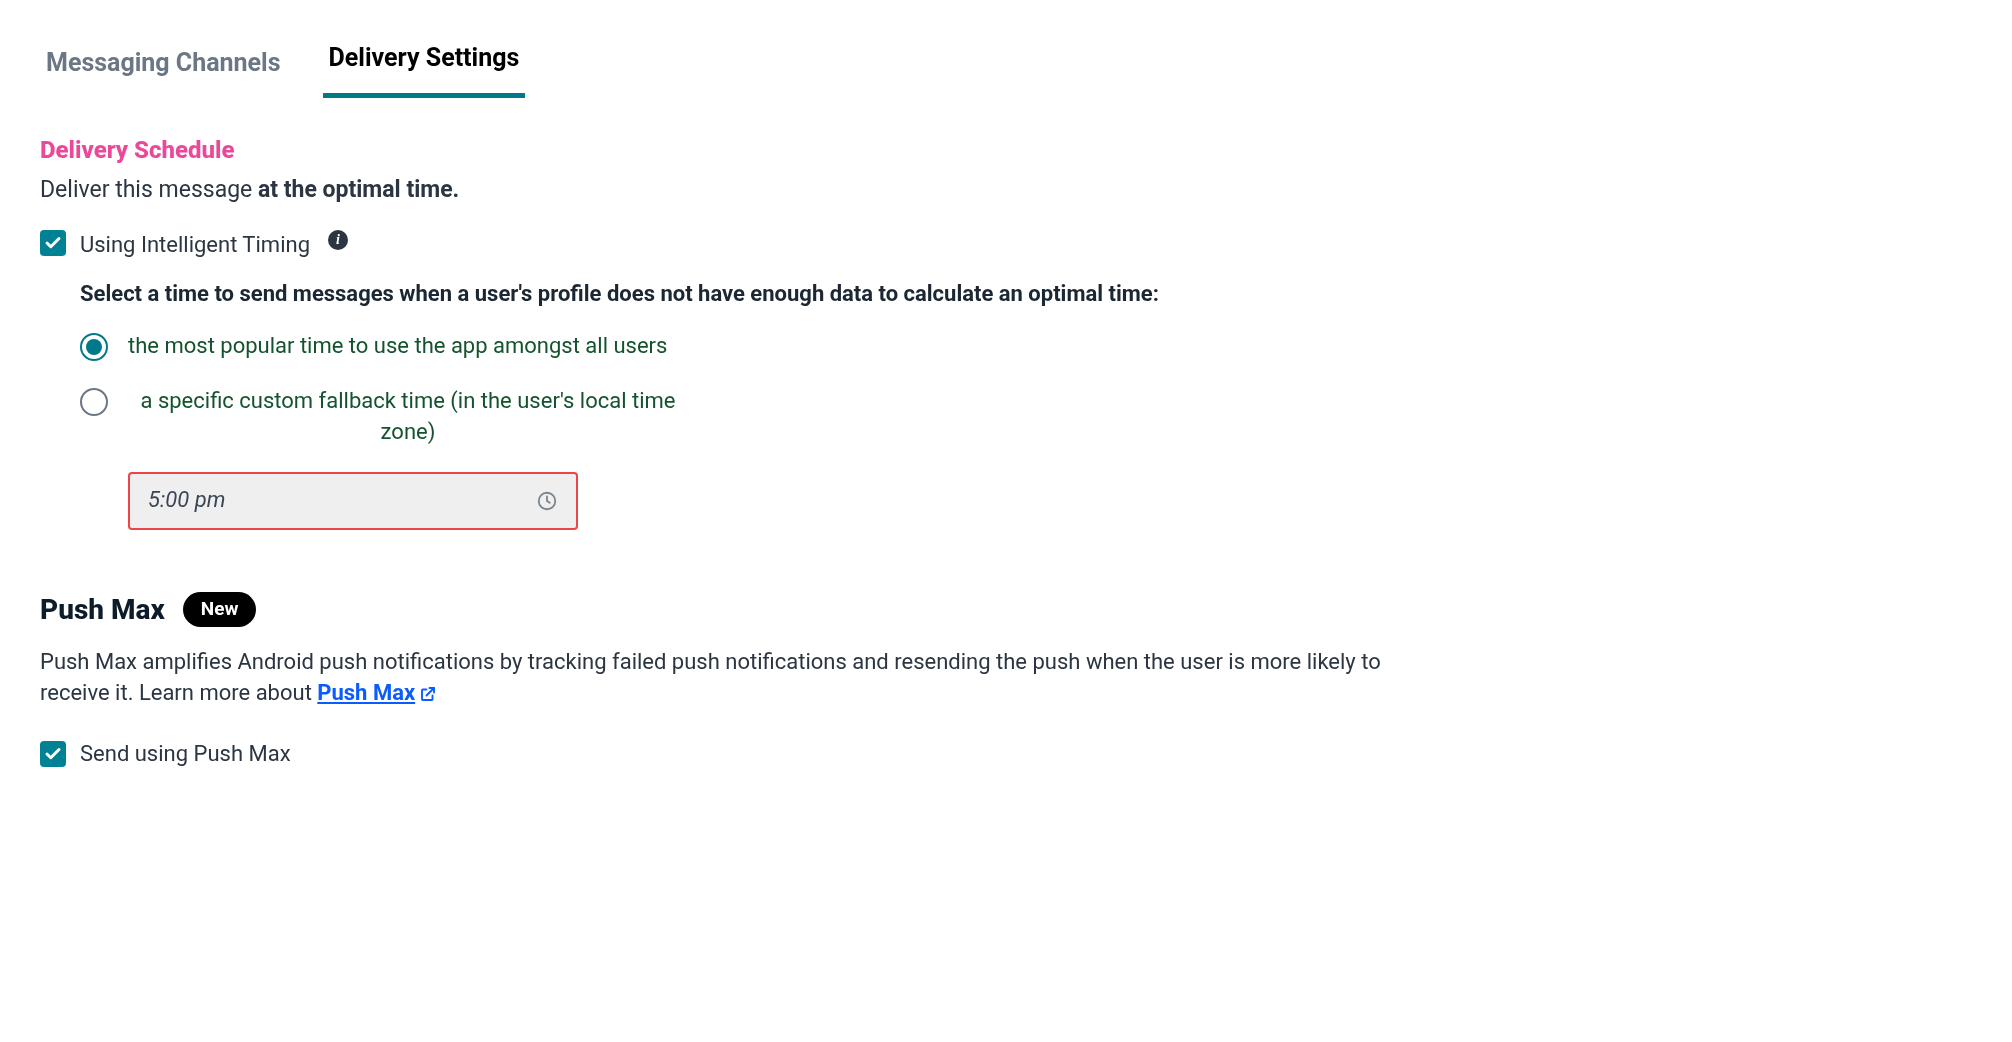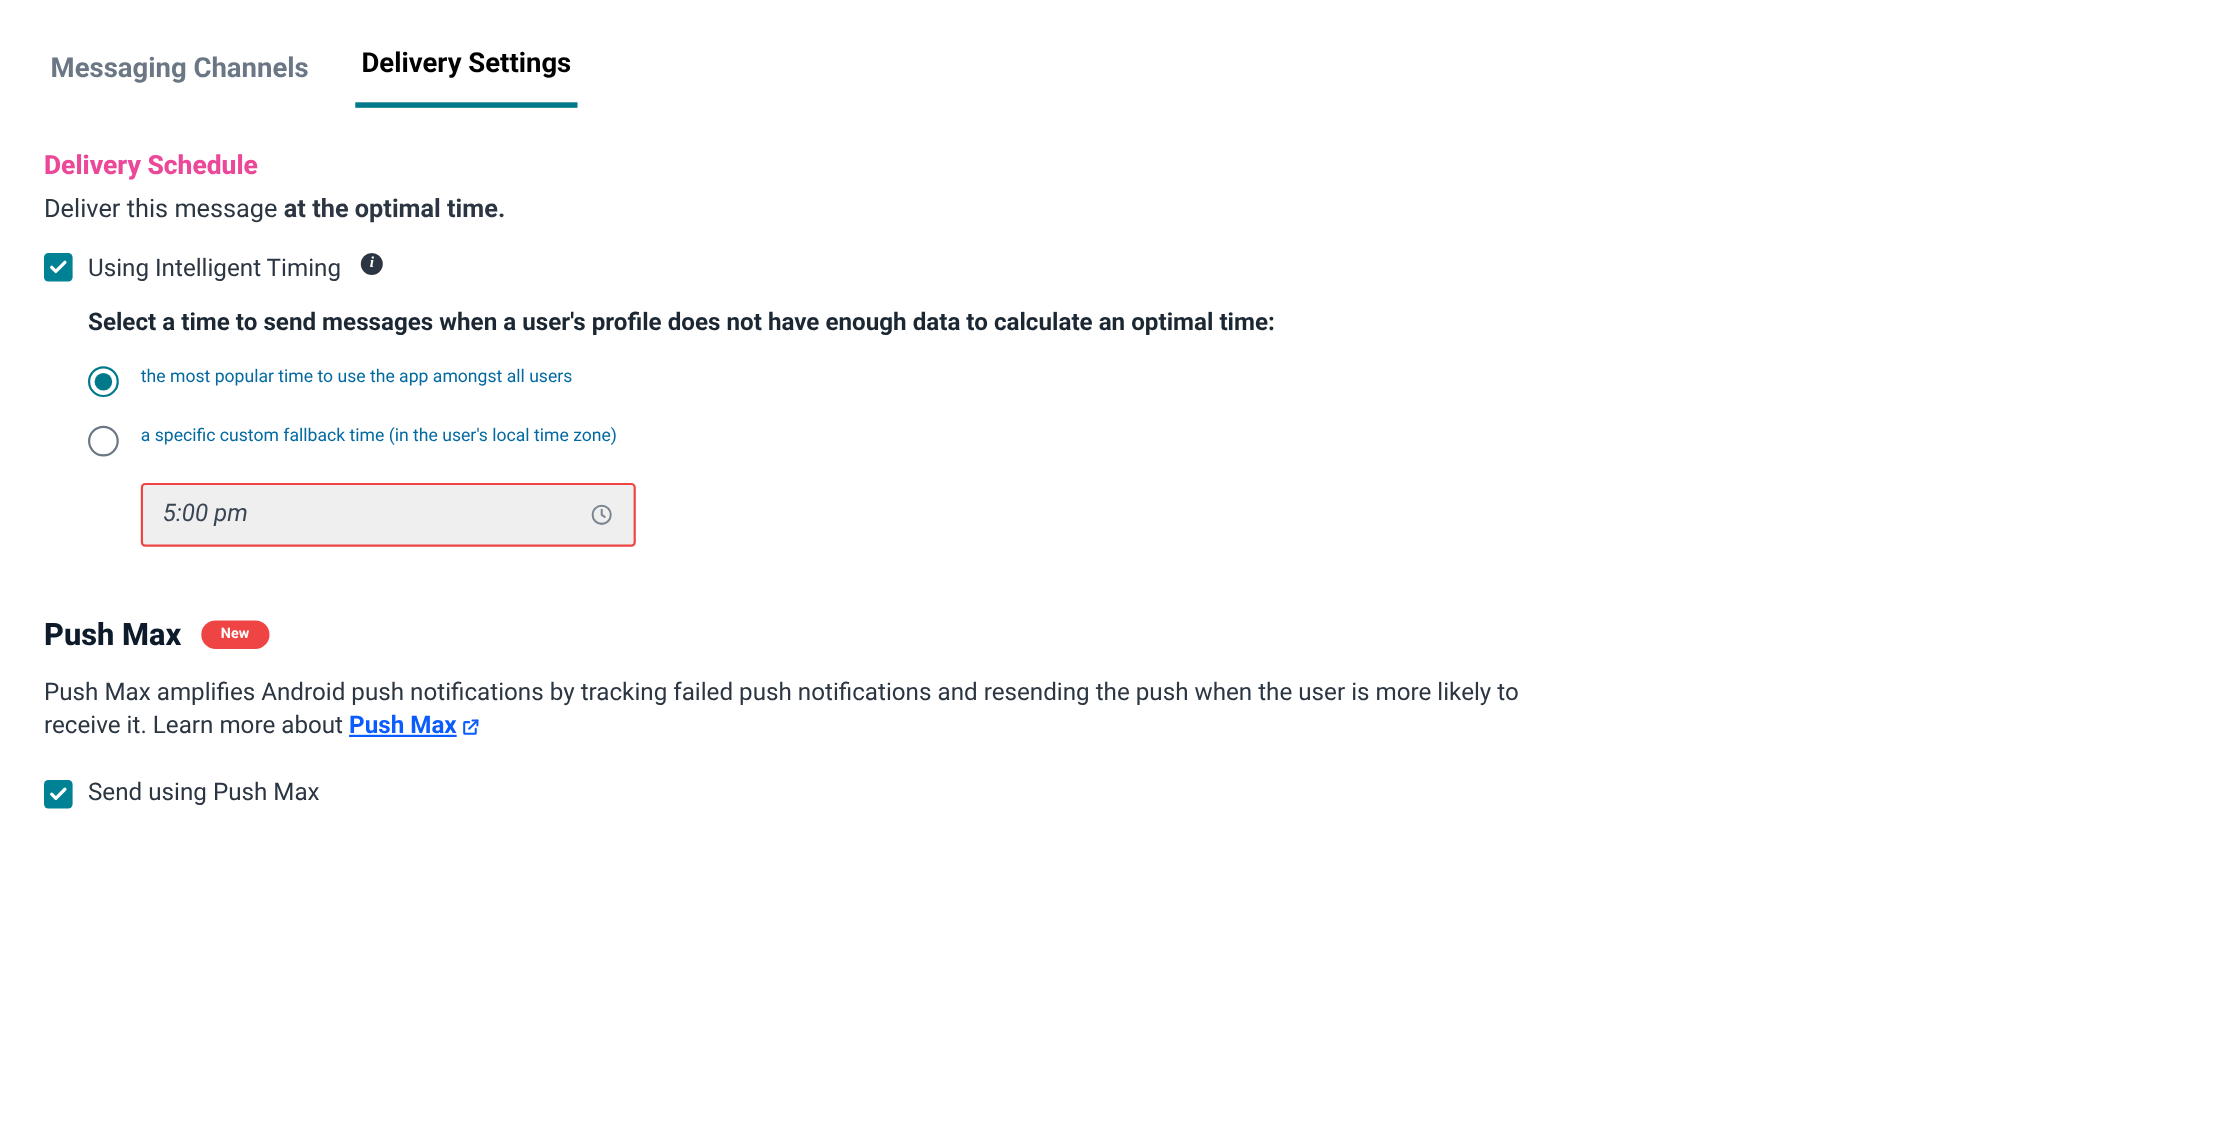--- a/index.html
+++ b/index.html
@@ -128,23 +128,24 @@
   .radio.selected {
     border-color: #007a8a;
   }
   .radio.selected .dot {
     width: 16px;
     height: 16px;
     border-radius: 50%;
     background: #007a8a;
   }
   .radio-label {
-    font-size: 16px;
-    color: #0369a1;
+    font-size: 22px;
+    color: #14532d;
     max-width: 560px;
+    text-align: center;
   }
 
   
   .time-input {
     margin-top: 6px;
     margin-left: 48px;
     width: 450px;
     height: 58px;
     border: 2px solid #ef4444;
     background: #efefef;
@@ -173,23 +174,23 @@
     align-items: center;
     gap: 18px;
   }
   .section2 h2 {
     font-size: 28px;
     font-weight: 800;
     margin: 0;
     color: #0d1b2a;
   }
   .badge {
-    background: #ef4444;
+    background: #000000;
     color: #fff;
-    font-size: 13px;
+    font-size: 19px;
     font-weight: 700;
     padding: 4px 18px;
     border-radius: 999px;
   }
   .pm-desc {
     margin-top: 18px;
     font-size: 22px;
     color: #2b3642;
     max-width: 1380px;
   }

